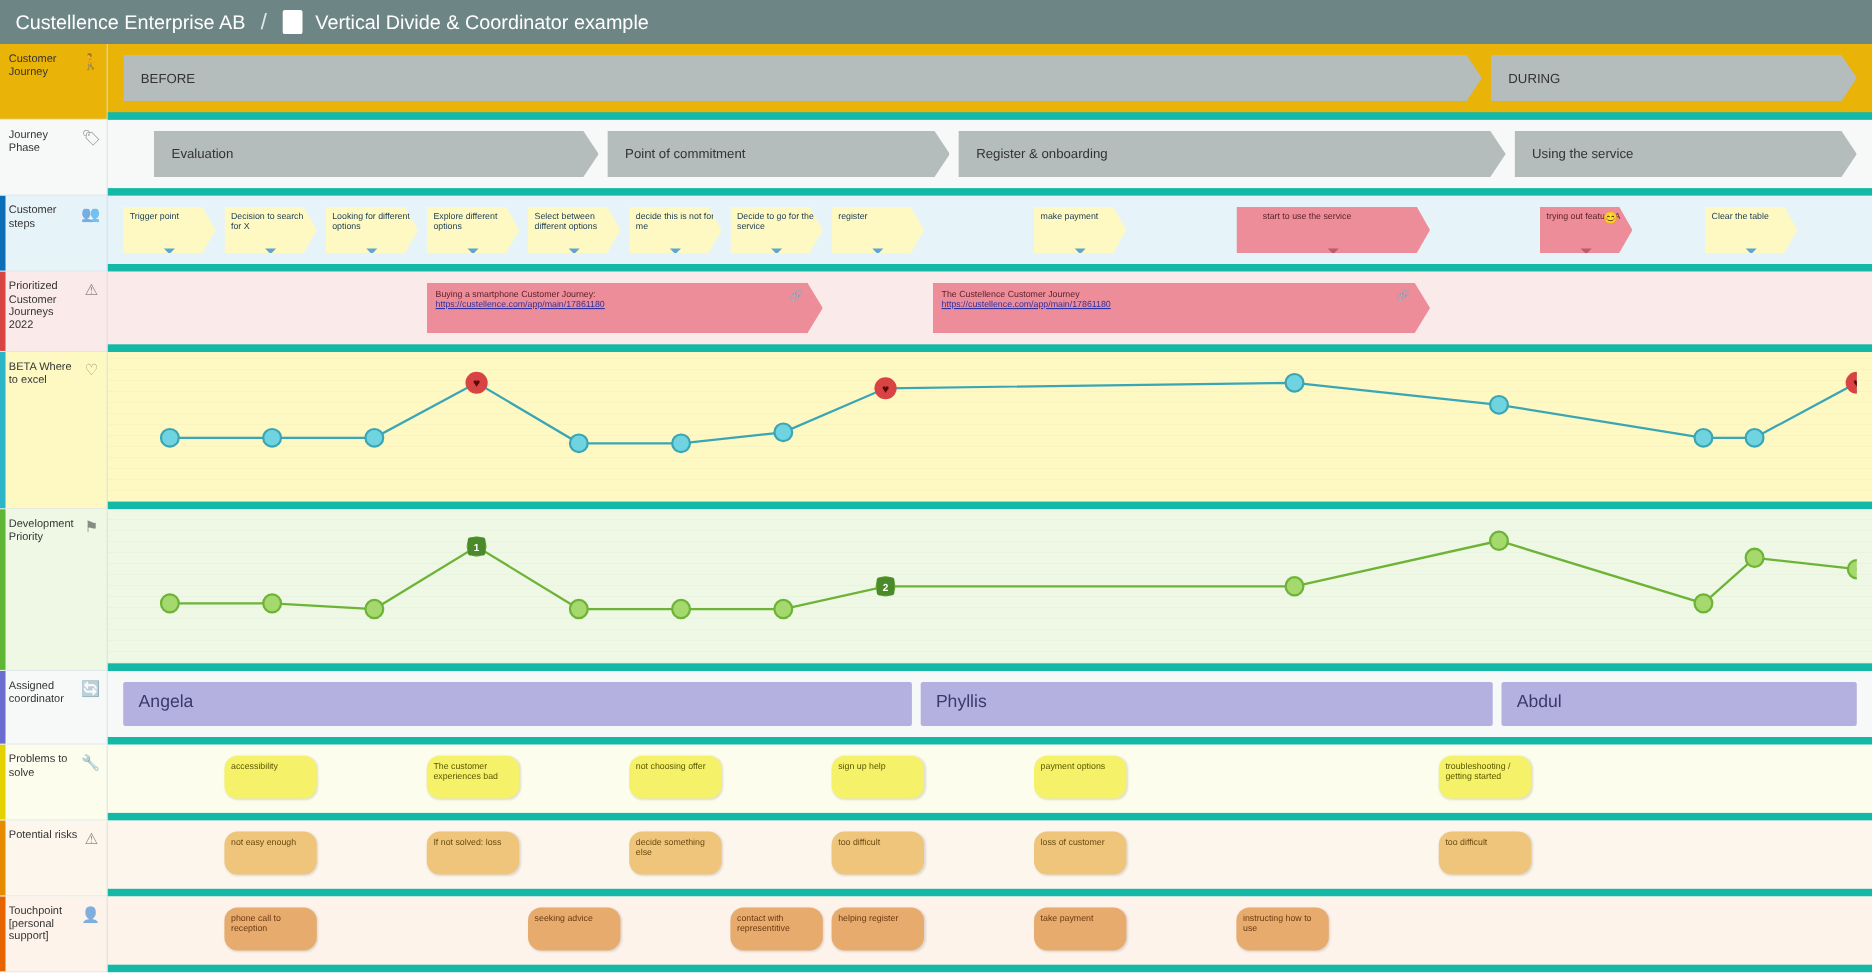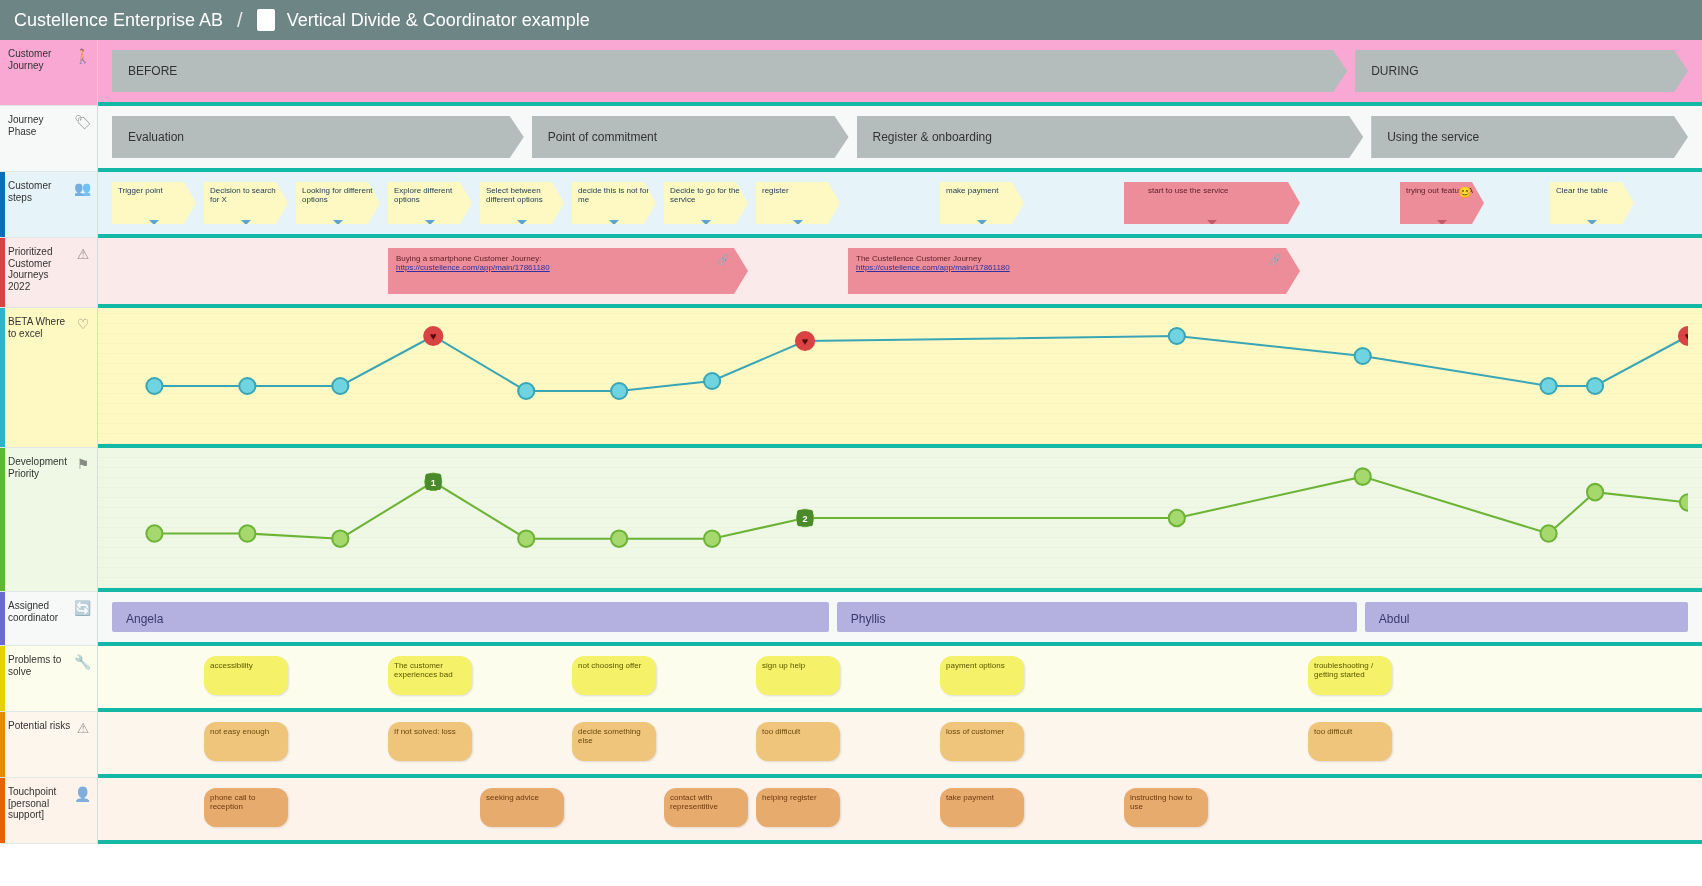--- a/index.html
+++ b/index.html
@@ -7,22 +7,22 @@
 .header{background:#6e8585;color:#fff;height:40px;display:flex;align-items:center;padding:0 14px;font-size:18px}
 .header .org{font-weight:400}
 .header .sep{margin:0 14px;opacity:.8;font-size:20px}
 .header .doc-icon{width:18px;height:22px;background:#fff;border-radius:2px;margin-right:12px}
 .header .title{}
 .grid{display:grid;grid-template-columns:98px 1fr}
 .lane-head{border-right:1px solid #d5dede;border-bottom:1px solid #e0e7e7;font-size:10px;padding:8px 6px 6px 8px;position:relative;display:flex;align-items:flex-start;gap:4px;line-height:1.15}
 .lane-head .txt{flex:1}
 .lane-head .ic{width:16px;height:16px;opacity:.55;display:flex;align-items:center;justify-content:center;font-size:14px}
 .lane-head.color::before{content:"";position:absolute;left:0;top:0;bottom:0;width:5px}
-.lane-body{border-bottom:4px solid #14b8a6;position:relative;padding:10px 14px;overflow:hidden}
-.row-journey{background:#f9a8d4}
+.lane-body{border-bottom:7px solid #14b8a6;position:relative;padding:10px 14px;overflow:hidden}
+.row-journey{background:#eab308}
 .row-phase{background:#f7f8f8}
 .row-steps{background:#e6f3f9}
 .row-prior{background:#fbeaea}
 .row-beta{background:#fef9c3}
 .row-dev{background:#eef8e5}
 .row-coord{background:#f7f8f8}
 .row-prob{background:#fdfdee}
 .row-risk{background:#fdf6ed}
 .row-touch{background:#fdf3ea}
 .lh-steps::before{background:#0d6eb8}
@@ -44,21 +44,21 @@
 .journey-card a{color:#3030a0;text-decoration:underline;font-size:8px}
 .journey-card .link-ic{position:absolute;right:18px;top:6px;font-size:10px;opacity:.6}
 .curve-lane{height:116px;position:relative}
 .curve-lane.dev{height:120px}
 .curve-lane svg{position:absolute;left:0;top:0;width:100%;height:100%}
 .dot{fill:#6fd3e0;stroke:#3aa5b5;stroke-width:2}
 .line-beta{stroke:#3aa5b5;stroke-width:2;fill:none}
 .dot-dev{fill:#a5d96e;stroke:#6db336;stroke-width:2}
 .line-dev{stroke:#6db336;stroke-width:2;fill:none}
 .badge-txt{fill:#fff;font-size:9px;font-weight:bold}
-.coord-card{height:30px;background:#b4b1e1;color:#3a3a6a;font-size:12px;padding:10px 14px;border-radius:2px}
+.coord-card{height:40px;background:#b4b1e1;color:#3a3a6a;font-size:16px;padding:10px 14px;border-radius:2px}
 .note{width:84px;height:39px;font-size:8px;padding:5px 6px;border-radius:12px;box-shadow:1px 1px 2px rgba(0,0,0,.12)}
 .note.y{background:#f5f26a;color:#5a5800}
 .note.o{background:#efc57b;color:#6a4a10}
 .note.d{background:#e8ab6e;color:#6a3a10}
 .spacer{width:84px;height:42px}
 .stripes{background-image:repeating-linear-gradient(0deg,rgba(0,0,0,.02) 0,rgba(0,0,0,.02) 1px,transparent 1px,transparent 10px)}
 </style>
 </head>
 <body>
 
@@ -81,21 +81,21 @@
         <div class="phase-card" style="flex: 3 1 0%;">DURING</div>
       </div>
   </div>
 
   <div class="lane-head row-phase">
     <span class="txt">Journey Phase</span>
     <span class="ic">🏷</span>
   </div>
   <div class="lane-body row-phase">
     <div class="cols" id="phases">
-        <div class="phase-card" style="flex: 4 1 0%;">Evaluation</div>
+        <div class="phase-card" style="flex: 4 1 0%; margin-left: 28px;">Evaluation</div>
         <div class="phase-card" style="flex: 3 1 0%;">Point of commitment</div>
         <div class="phase-card" style="flex: 5 1 0%;">Register &amp; onboarding</div>
         <div class="phase-card" style="flex: 3 1 0%;">Using the service</div>
       </div>
   </div>
 
   <div class="lane-head row-steps color lh-steps">
     <span class="txt">Customer steps</span>
     <span class="ic">👥</span>
   </div>

